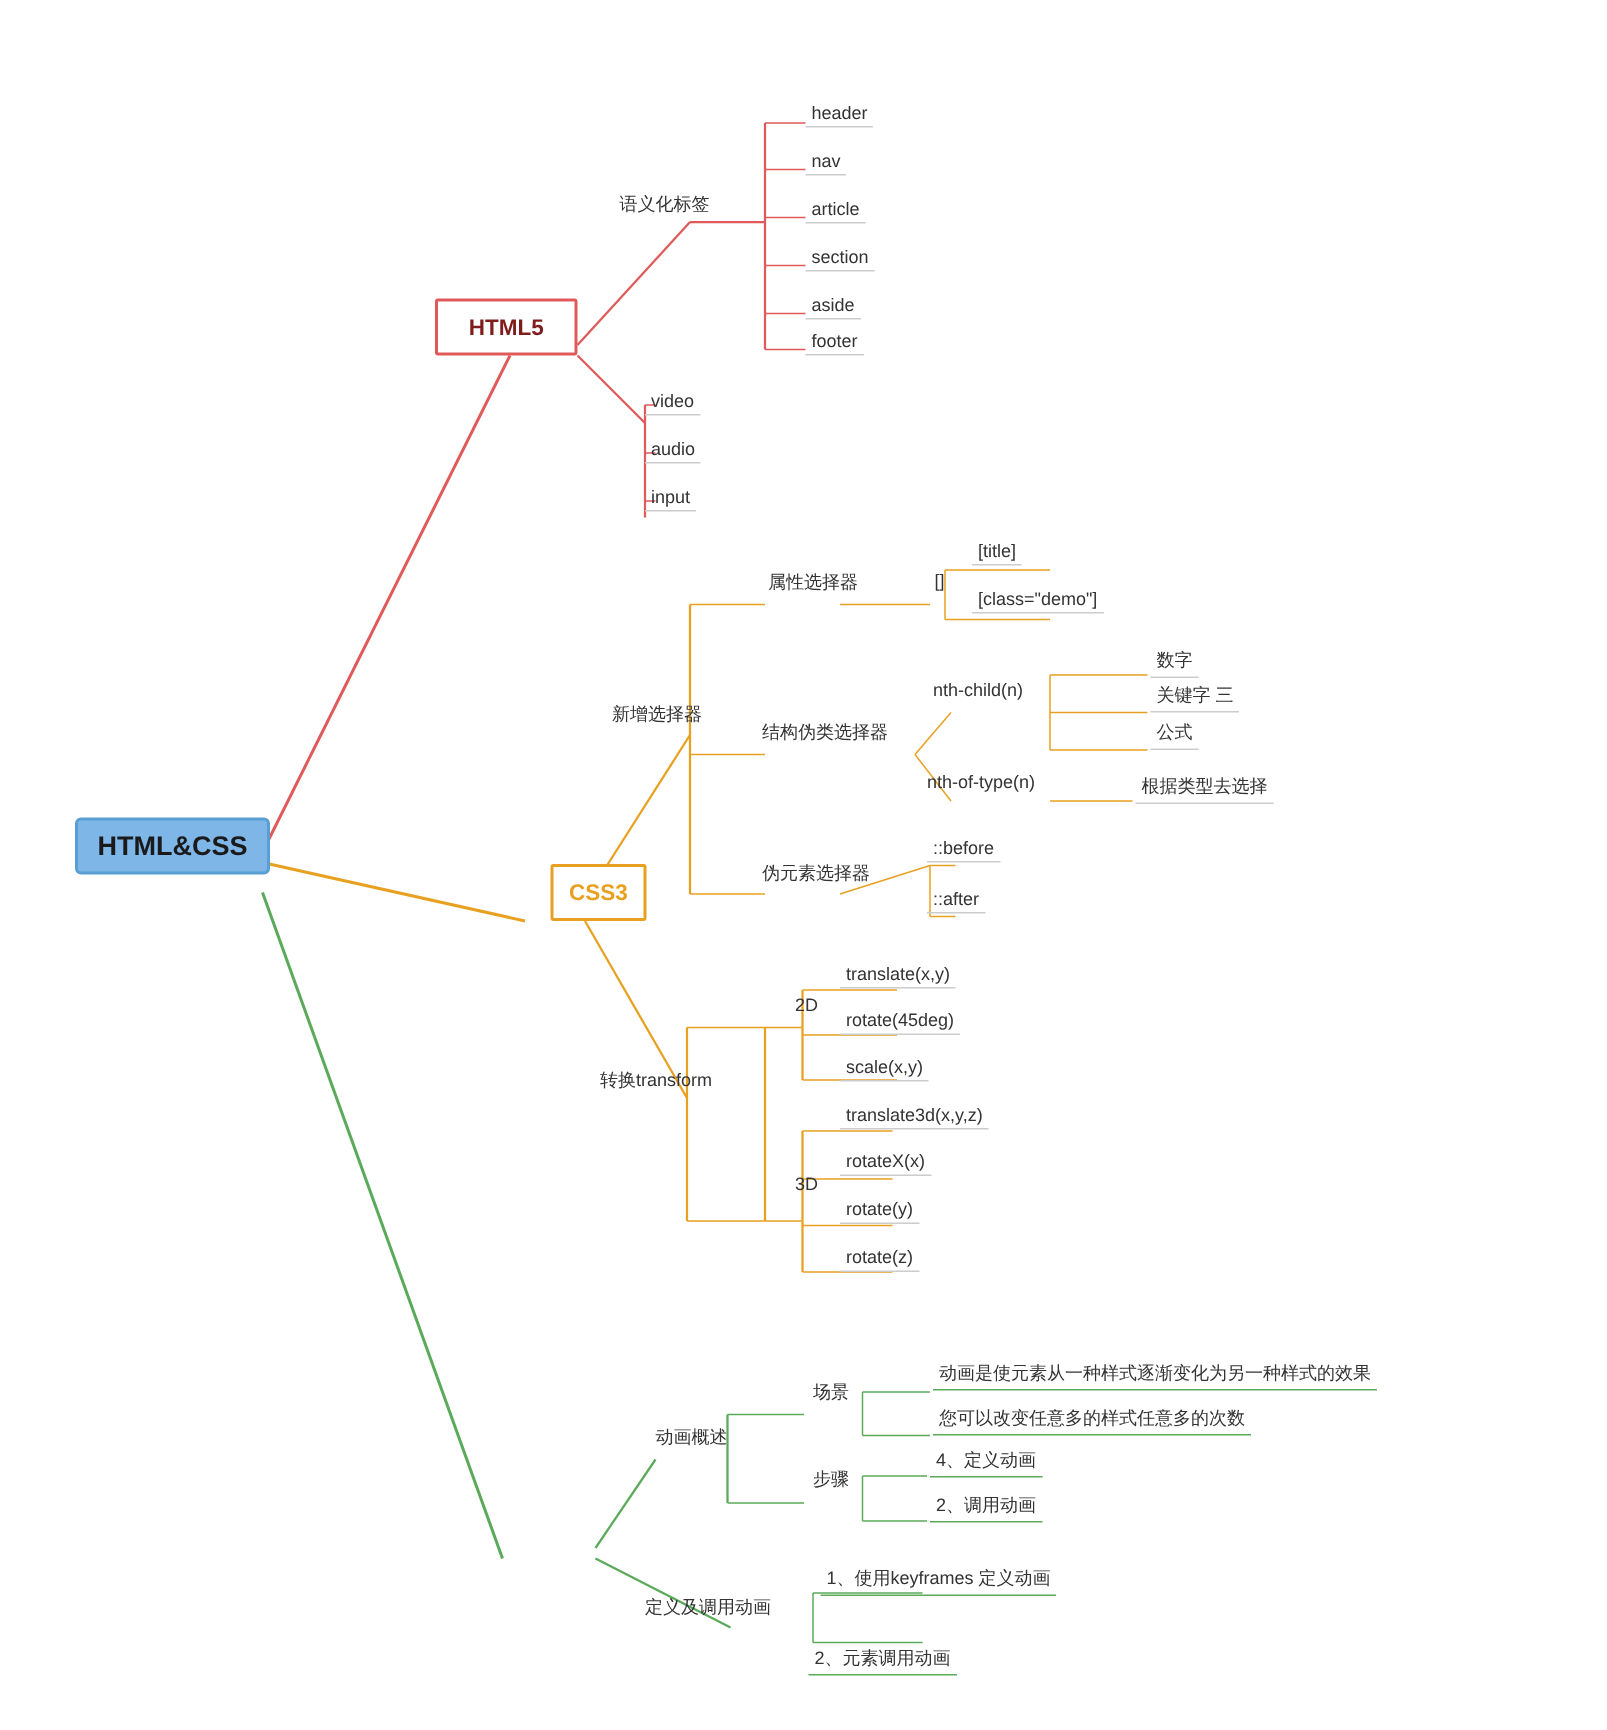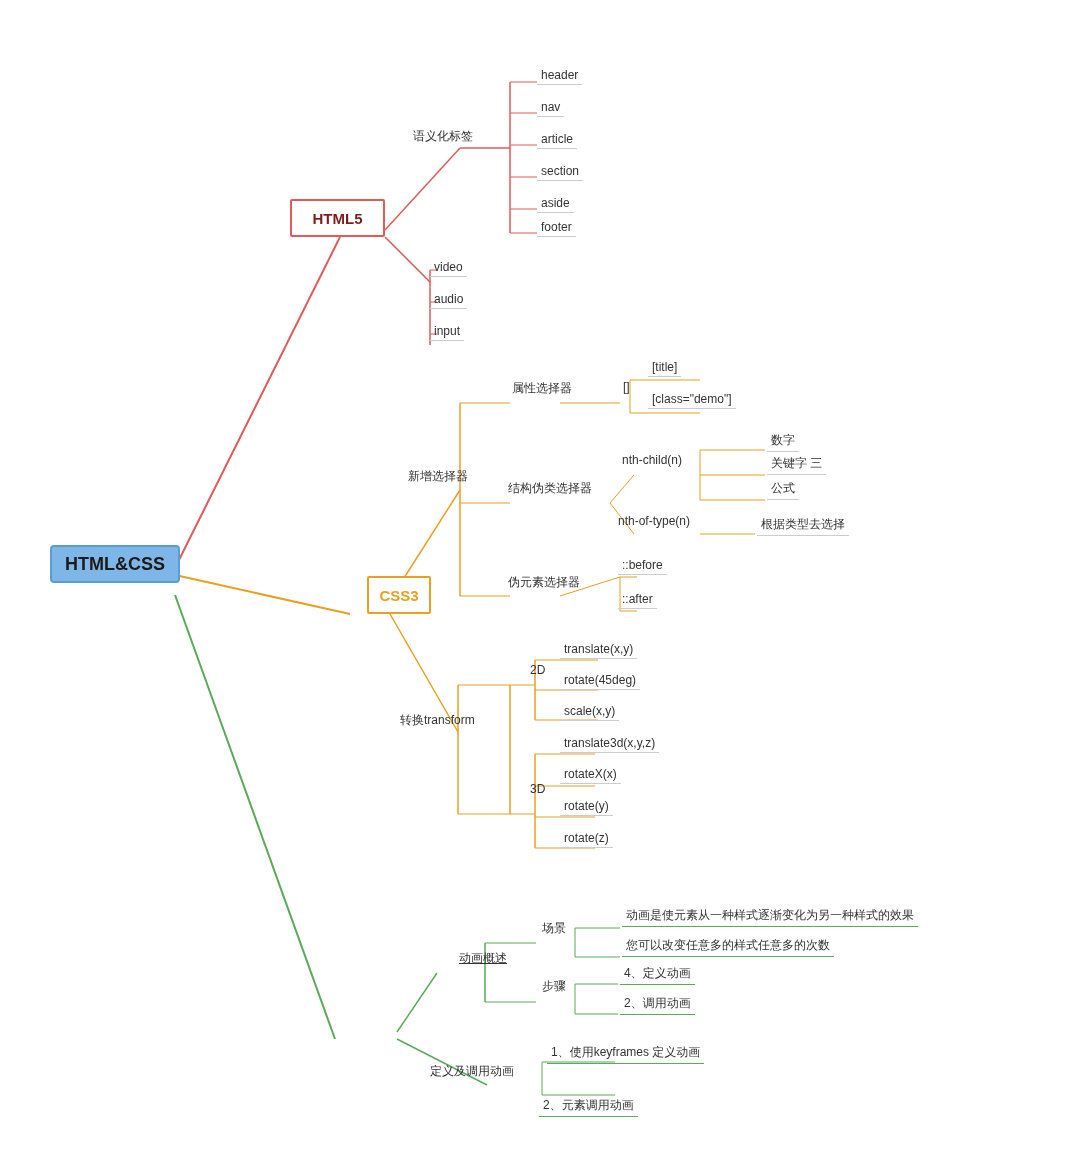--- a/index.html
+++ b/index.html
@@ -316,21 +316,21 @@
   <div class="node leaf-node" style="left:560px; top:765px;">
       <span>rotateX(x)</span>
     </div>
   <div class="node leaf-node" style="left:560px; top:797px;">
       <span>rotate(y)</span>
     </div>
   <div class="node leaf-node" style="left:560px; top:829px;">
       <span>rotate(z)</span>
     </div>
 
-  <div class="node label-node" style="left:459px; top:950px;text-decoration:underline;">
+  <div class="node label-node" style="left:437px; top:950px;">
     <span>动画概述</span>
   </div>
 
   <div class="node label-node" style="left:542px; top:920px;">
     <span>场景</span>
   </div>
 
   <div class="node leaf-node leaf-green" style="left:622px; top:905px; white-space:nowrap;">
       <span>动画是使元素从一种样式逐渐变化为另一种样式的效果</span>
     </div>

